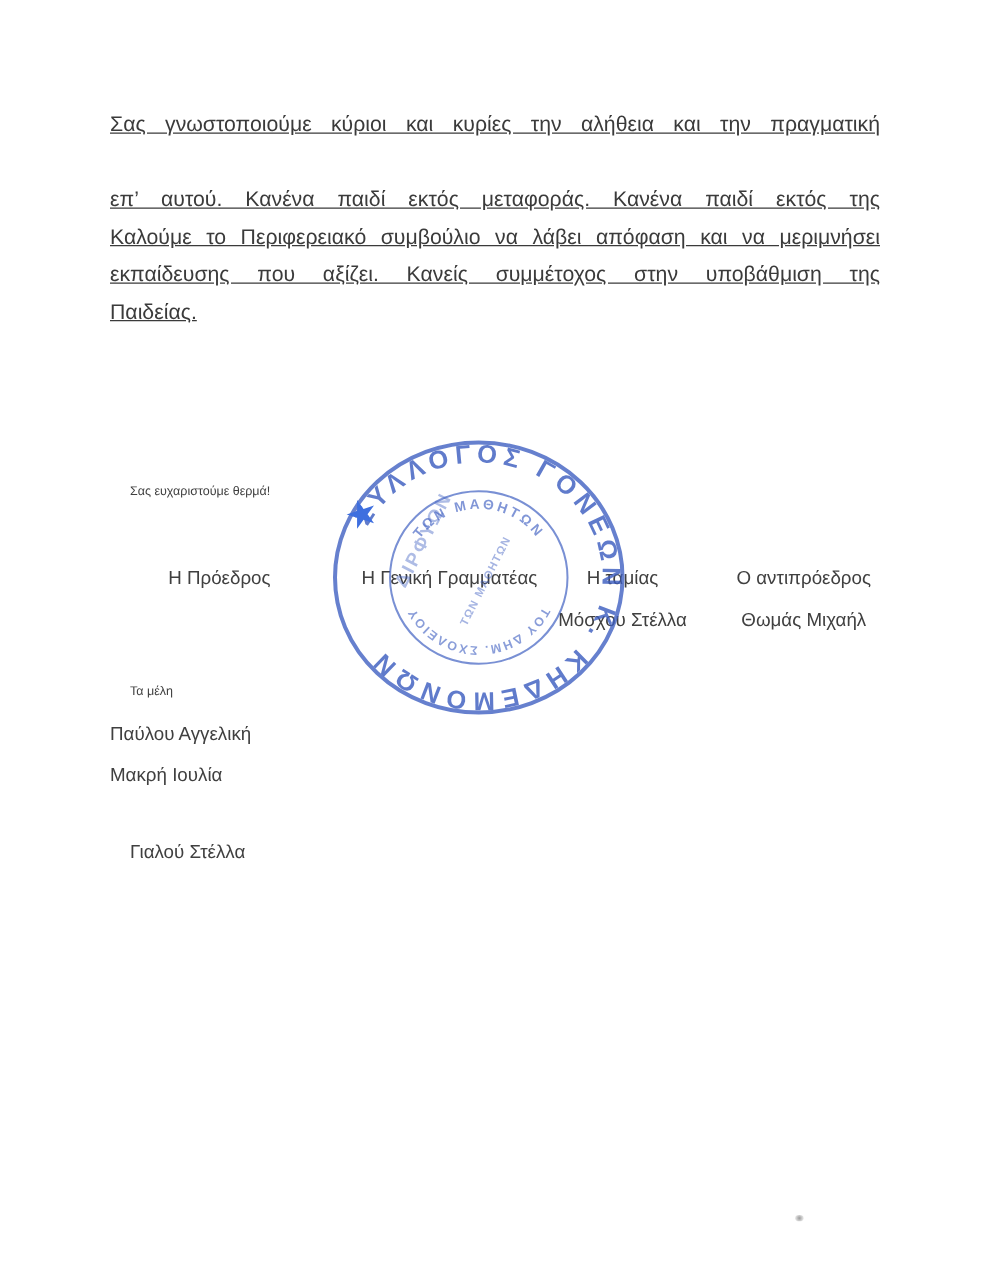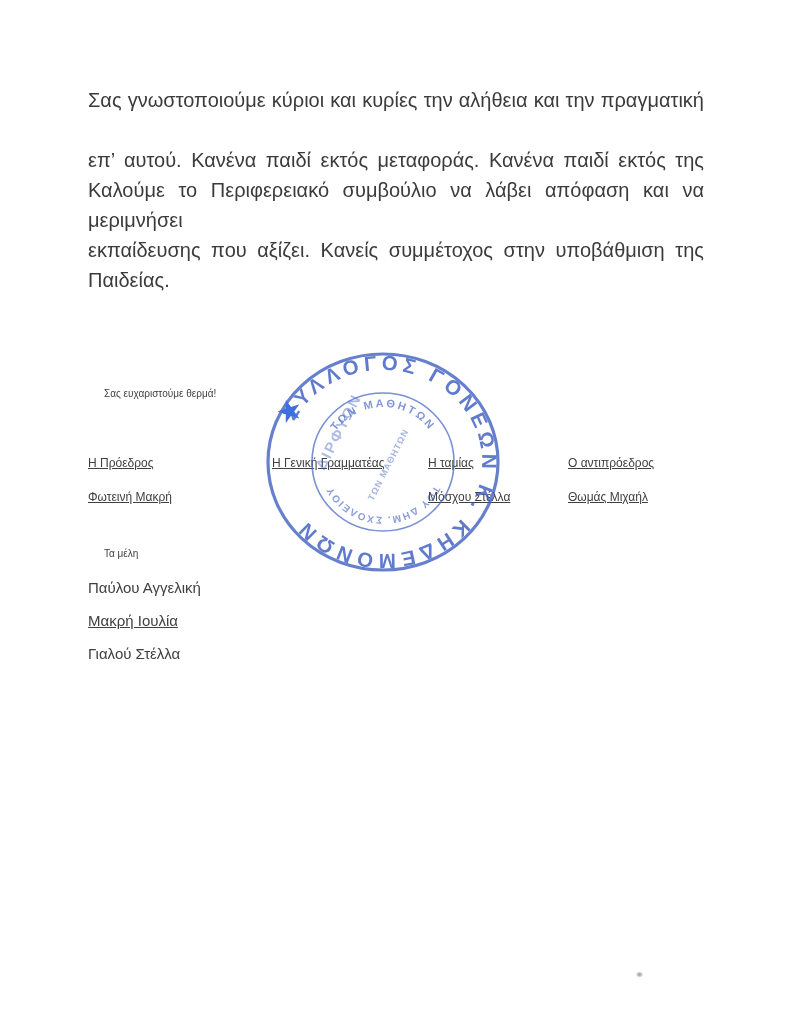--- a/index.html
+++ b/index.html
@@ -6,50 +6,50 @@
   .page{
     position:relative;
     width:791px;height:1024px;
     background:#ffffff;
     overflow:hidden;
     font-family:"Liberation Sans", sans-serif;
     color:#3a3a3a;
   }
   .bodytext{
     position:absolute;left:88px;width:616px;
-    font-size:20px;line-height:30px;
+    font-size:17px;line-height:30px;
     color:#3b3b3b;
+    text-decoration:underline;
   }
   #p1{top:85px;}
   #p2{top:145px;}
   .jline{text-align:justify;text-align-last:justify;}
   .lline{text-align:left;}
   .small{
     position:absolute;left:104px;
     font-size:10px;line-height:20px;color:#404040;
   }
   #thanks{top:384px;}
   #behalf{top:421px;}
   .sigcell{
     position:absolute;
-    font-size:12px;line-height:20px;color:#404040;
-    text-align:left;
-    text-decoration:underline;
+    font-size:15px;line-height:20px;color:#404040;
+    text-align:center;
   }
   .trow{top:453px;}
   .nrow{top:487px;}
   .c1{left:88px;width:175px;}
   .c2{left:272px;width:175px;}
   .c3{left:428px;width:140px;}
   .c4{left:568px;width:150px;}
   #members-heading{top:544px;}
   .member{position:absolute;left:88px;font-size:15px;line-height:20px;color:#404040;}
   #m1{top:578px;}
-  #m2{top:611px;text-decoration:underline;}
-  #m3{top:644px;}
+  #m2{top:611px;}
+  #m3{top:672px;margin-left:16px;}
   .stamp{
     position:absolute;left:251px;top:330px;
     width:264px;height:264px;
     opacity:0.92;
     pointer-events:none;
   }
   .speck{
     position:absolute;left:636px;top:972px;width:7px;height:5px;
     border-radius:50%;
     background:radial-gradient(circle,#9a9a9a 0%,#d8d8d8 60%,transparent 100%);
@@ -71,21 +71,20 @@
     <div class="lline">Παιδείας.</div>
   </div>
 
   <div class="small" id="thanks">Σας ευχαριστούμε θερμά!</div>
 
   <div class="sigcell trow c1">Η Πρόεδρος</div>
   <div class="sigcell trow c2">Η Γενική Γραμματέας</div>
   <div class="sigcell trow c3">Η ταμίας</div>
   <div class="sigcell trow c4">Ο αντιπρόεδρος</div>
 
-  <div class="sigcell nrow c1">Φωτεινή Μακρή</div>
   <div class="sigcell nrow c3">Μόσχου Στέλλα</div>
   <div class="sigcell nrow c4">Θωμάς Μιχαήλ</div>
 
   <div class="small" id="members-heading">Τα μέλη</div>
   <div class="member" id="m1">Παύλου Αγγελική</div>
   <div class="member" id="m2">Μακρή Ιουλία</div>
   <div class="member" id="m3">Γιαλού Στέλλα</div>
 
   <svg class="stamp" viewBox="-132 -132 264 264" xmlns="http://www.w3.org/2000/svg">
     <defs>

